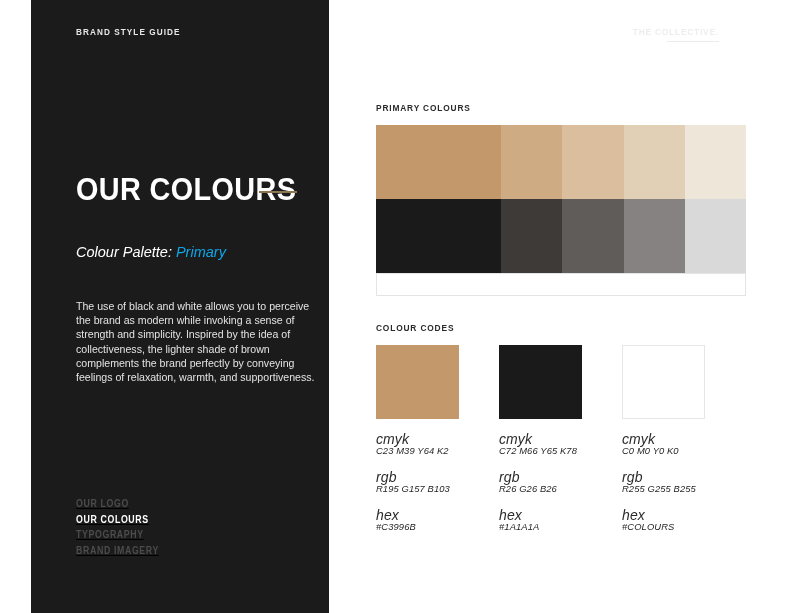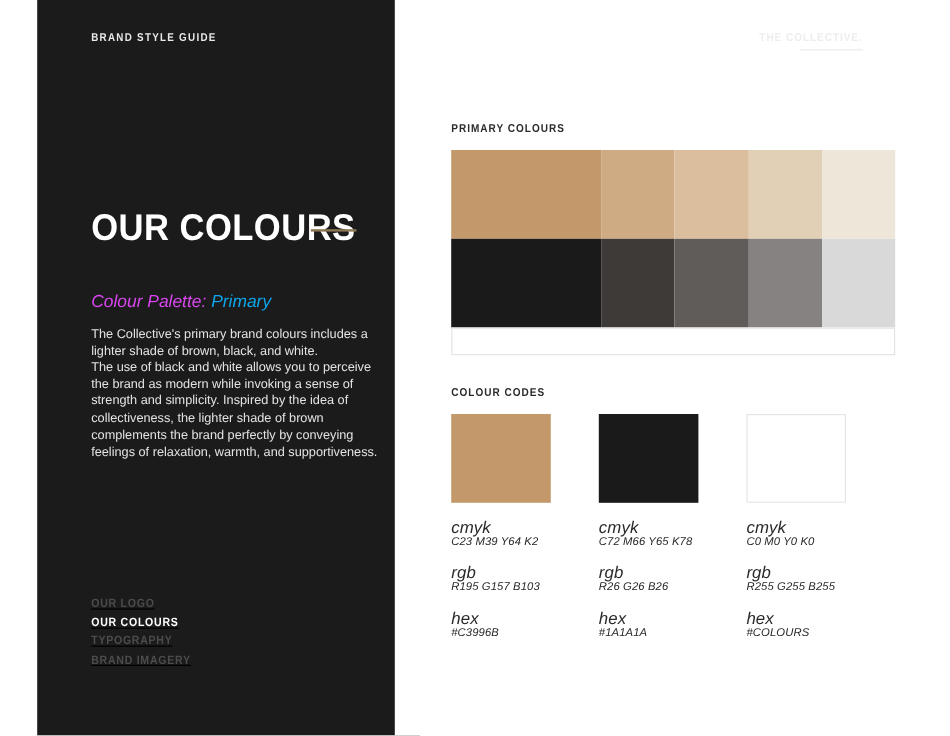--- a/index.html
+++ b/index.html
@@ -35,21 +35,21 @@
     transform:scaleX(0.93); transform-origin:left center;
   }
   #title-dash {
     position:absolute; left:228px; top:191px;
     width:38px; height:2px; background:#8d7753;
   }
   #palette-label {
     position:absolute; left:45px; top:244px;
     font-size:14.5px; font-style:italic; white-space:nowrap;
   }
-  #palette-label .lbl { color:#d946ef; }
+  #palette-label .lbl { color:#ffffff; }
   #palette-label .val { color:#0ea5e9; }
 
   .body-para {
     position:absolute; left:45px;
     width:246px;
     font-size:10.6px; line-height:14.2px;
     color:#e3e3e3;
   }
   #para-1 { top:272px; }
   #para-2 { top:299px; width:244px; }
@@ -138,21 +138,20 @@
     <div id="brand-style-guide">BRAND STYLE GUIDE</div>
 
     <div id="page-title">OUR COLOURS</div>
     <div id="title-dash"></div>
 
     <div id="palette-label">
       <span class="lbl">Colour Palette:</span>
       <span class="val">Primary</span>
     </div>
 
-    <div class="body-para" id="para-1">The Collective's primary brand colours includes a lighter shade of brown, black, and white.</div>
     <div class="body-para" id="para-2">The use of black and white allows you to perceive the brand as modern while invoking a sense of strength and simplicity. Inspired by the idea of collectiveness, the lighter shade of brown complements the brand perfectly by conveying feelings of relaxation, warmth, and supportiveness.</div>
 
     <nav id="side-nav">
       <div class="nav-item">OUR LOGO</div>
       <div class="nav-item active">OUR COLOURS</div>
       <div class="nav-item">TYPOGRAPHY</div>
       <div class="nav-item">BRAND IMAGERY</div>
     </nav>
   </div>
 

